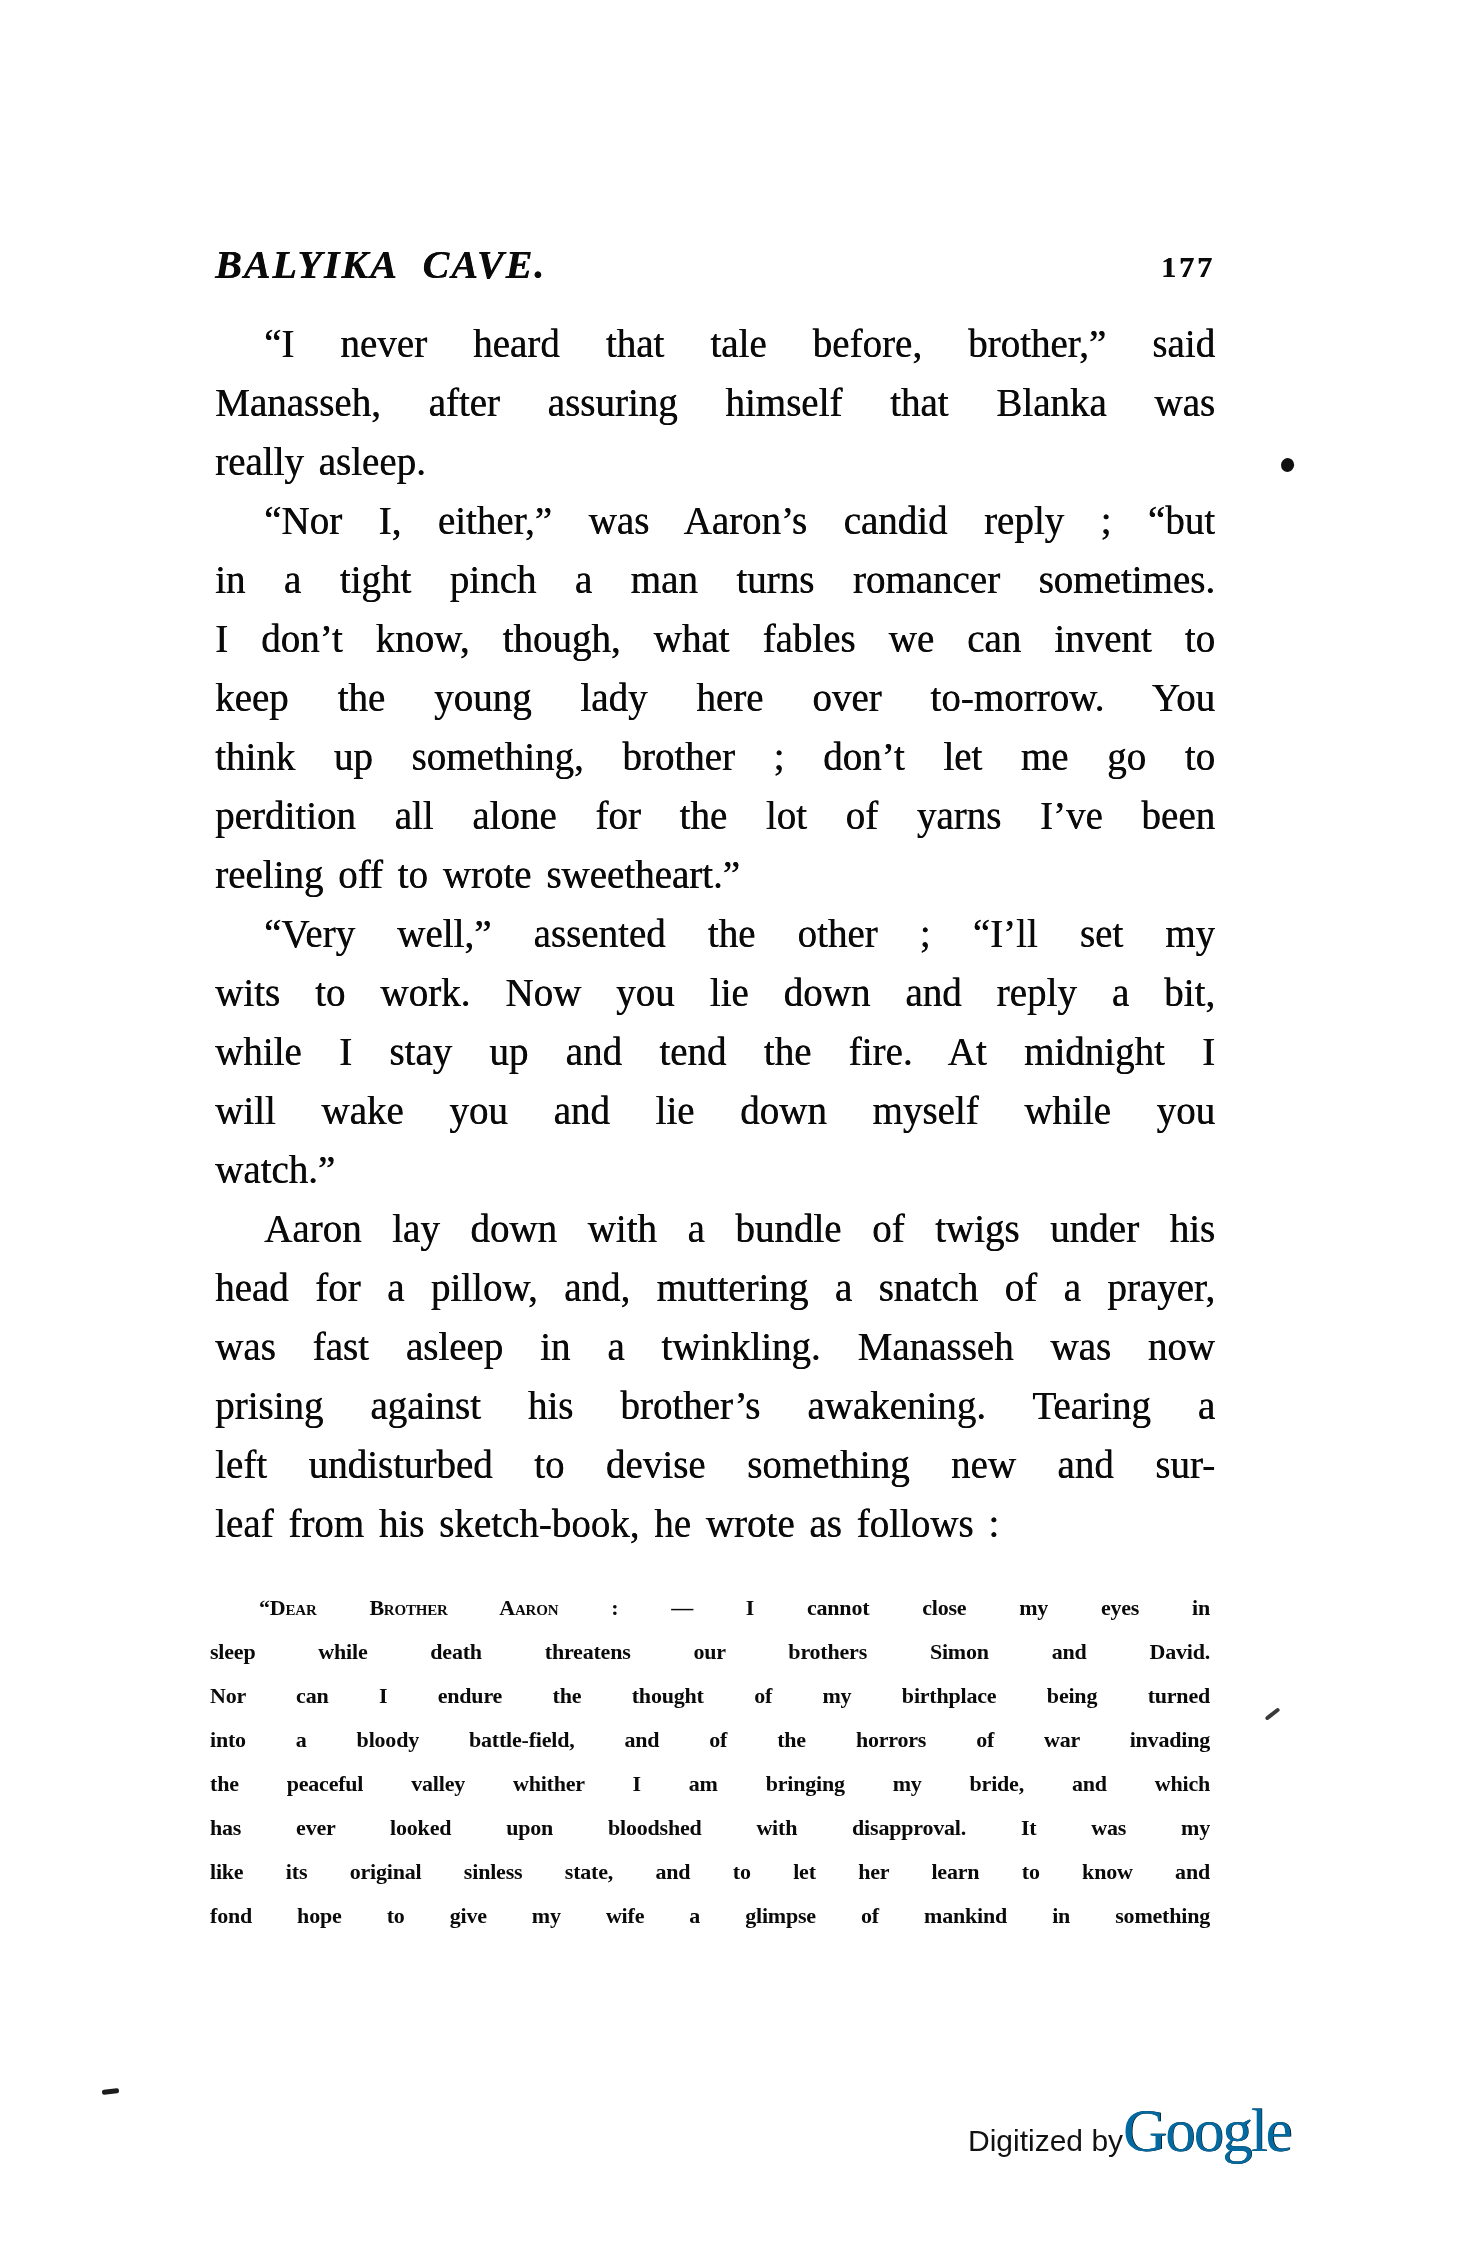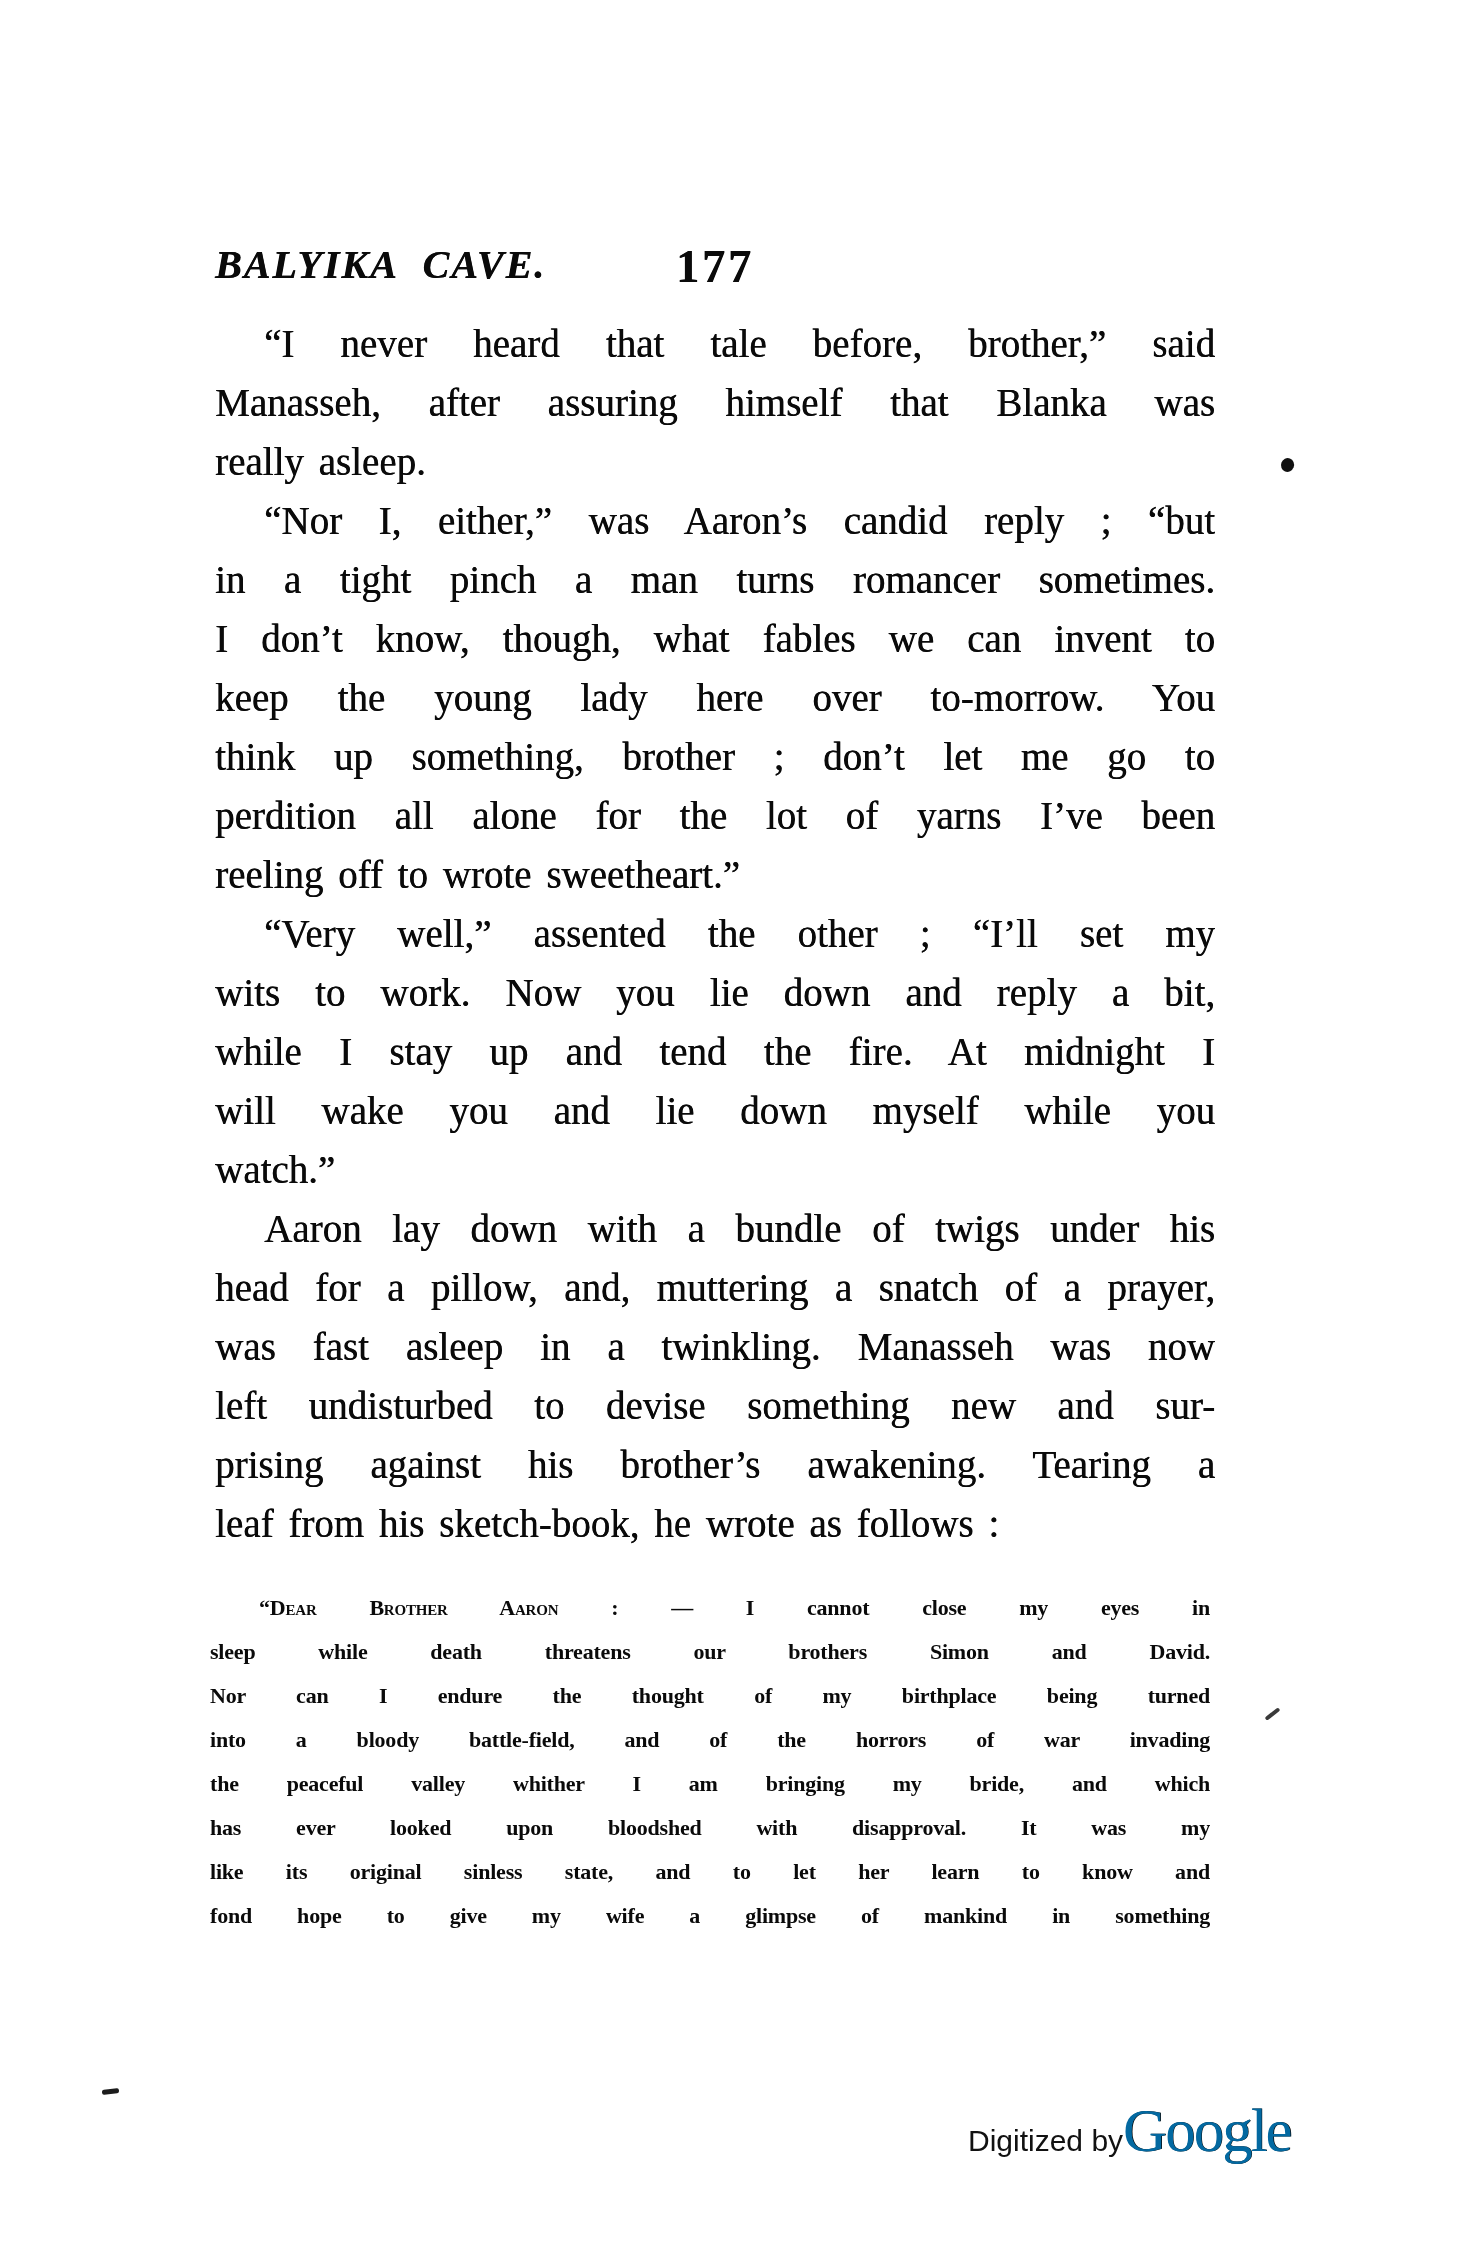--- a/index.html
+++ b/index.html
@@ -14,23 +14,23 @@
   
   .runhead{
     position:absolute;top:241px;left:215px;width:1000px;
     font-style:italic;font-weight:bold;
     font-size:40px;line-height:48px;
     letter-spacing:2px;word-spacing:14px;
     text-shadow:0.4px 0 0 #0a0a0a;
   }
   .folio{
     position:absolute;top:243px;left:215px;width:1000px;
-    text-align:center;
+    text-align:right;
     font-weight:bold;
-    font-size:46px;line-height:48px;
+    font-size:30px;line-height:48px;
     letter-spacing:3px;
     text-shadow:0.4px 0 0 #0a0a0a;
   }
   
   .bodytext{
     position:absolute;top:314px;left:215px;width:1000px;
     font-size:39px;
     text-shadow:0.45px 0 0 #0a0a0a;
     word-spacing:5px;
   }
@@ -106,22 +106,22 @@
 
     <div class="ln indent">“Very well,” assented the other ; “I’ll set my</div>
     <div class="ln">wits to work.  Now you lie down and reply a bit,</div>
     <div class="ln">while I stay up and tend the fire.  At midnight I</div>
     <div class="ln">will wake you and lie down myself while you</div>
     <div class="ln endp">watch.”</div>
 
     <div class="ln indent">Aaron lay down with a bundle of twigs under his</div>
     <div class="ln">head for a pillow, and, muttering a snatch of a prayer,</div>
     <div class="ln">was fast asleep in a twinkling.  Manasseh was now</div>
+    <div class="ln">prising against his brother’s awakening.  Tearing a</div>
     <div class="ln">left undisturbed to devise something new and sur-</div>
-    <div class="ln">prising against his brother’s awakening.  Tearing a</div>
     <div class="ln endp">leaf from his sketch-book, he wrote as follows :</div>
   </div>
 
   <div class="letter">
     <div class="ln indent">
       <span class="smallcaps">“Dear Brother Aaron : — </span><span>I cannot close my eyes in</span>
     </div>
     <div class="ln">sleep while death threatens our brothers Simon and David.</div>
     <div class="ln">Nor can I endure the thought of my birthplace being turned</div>
     <div class="ln">into a bloody battle-field, and of the horrors of war invading</div>

